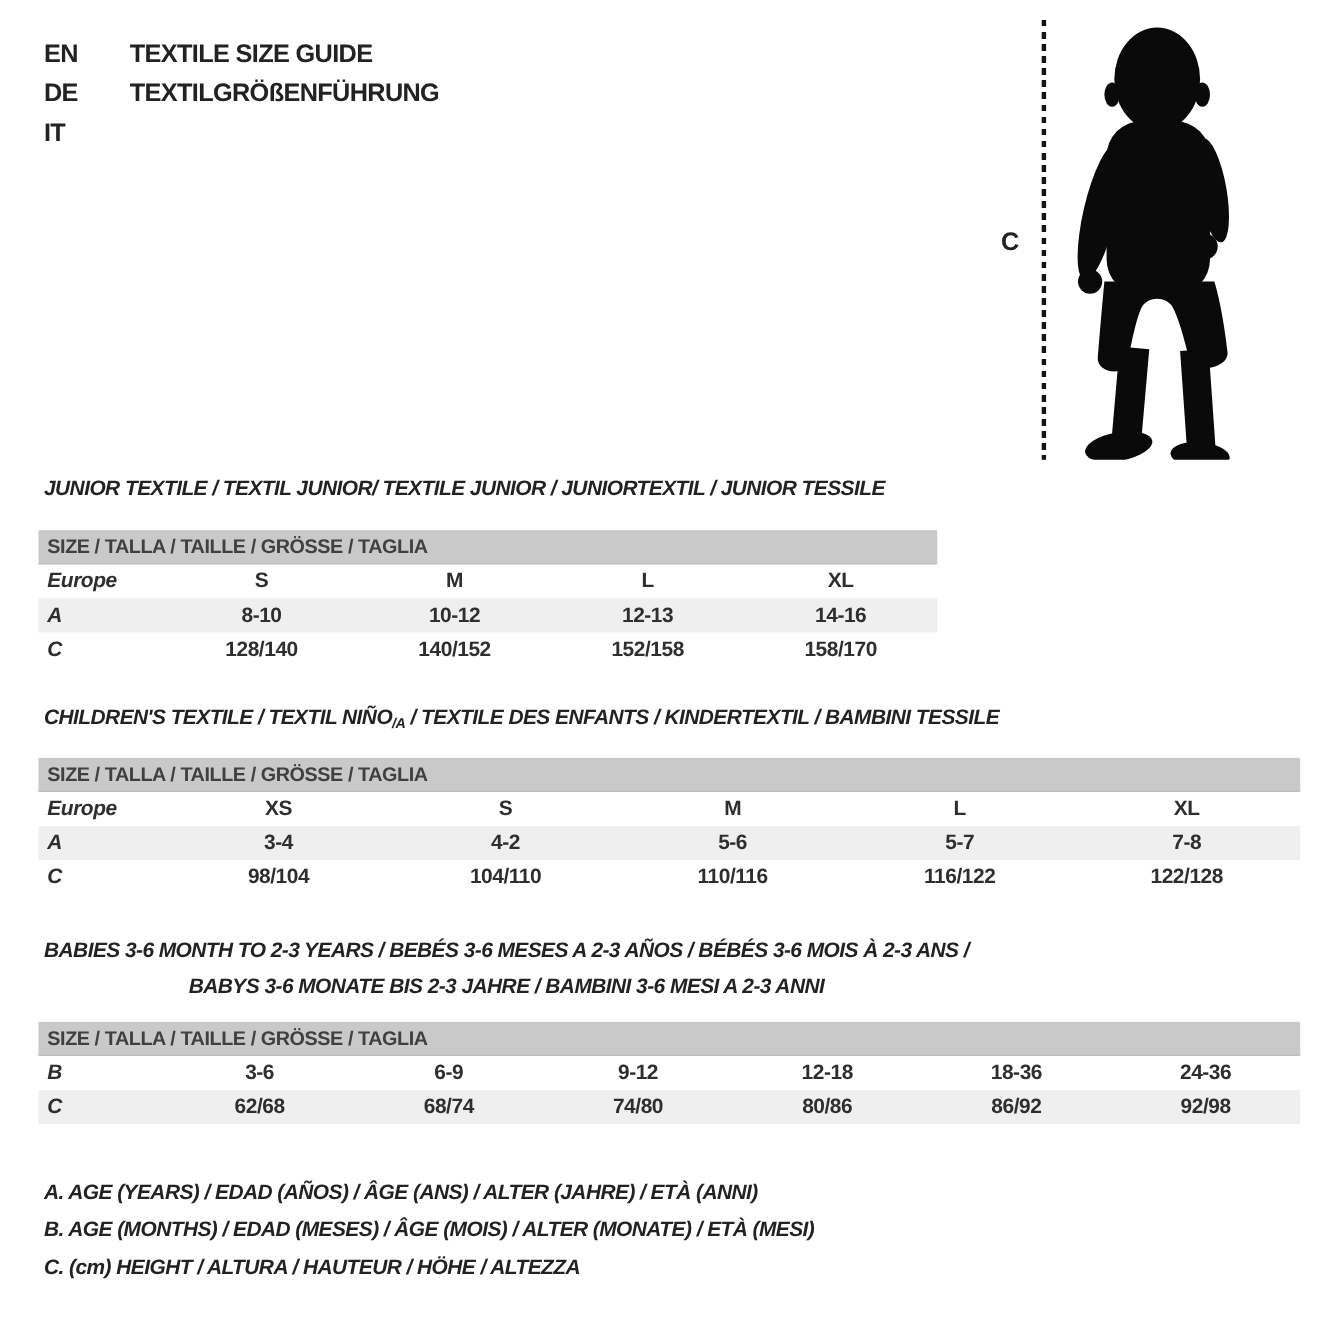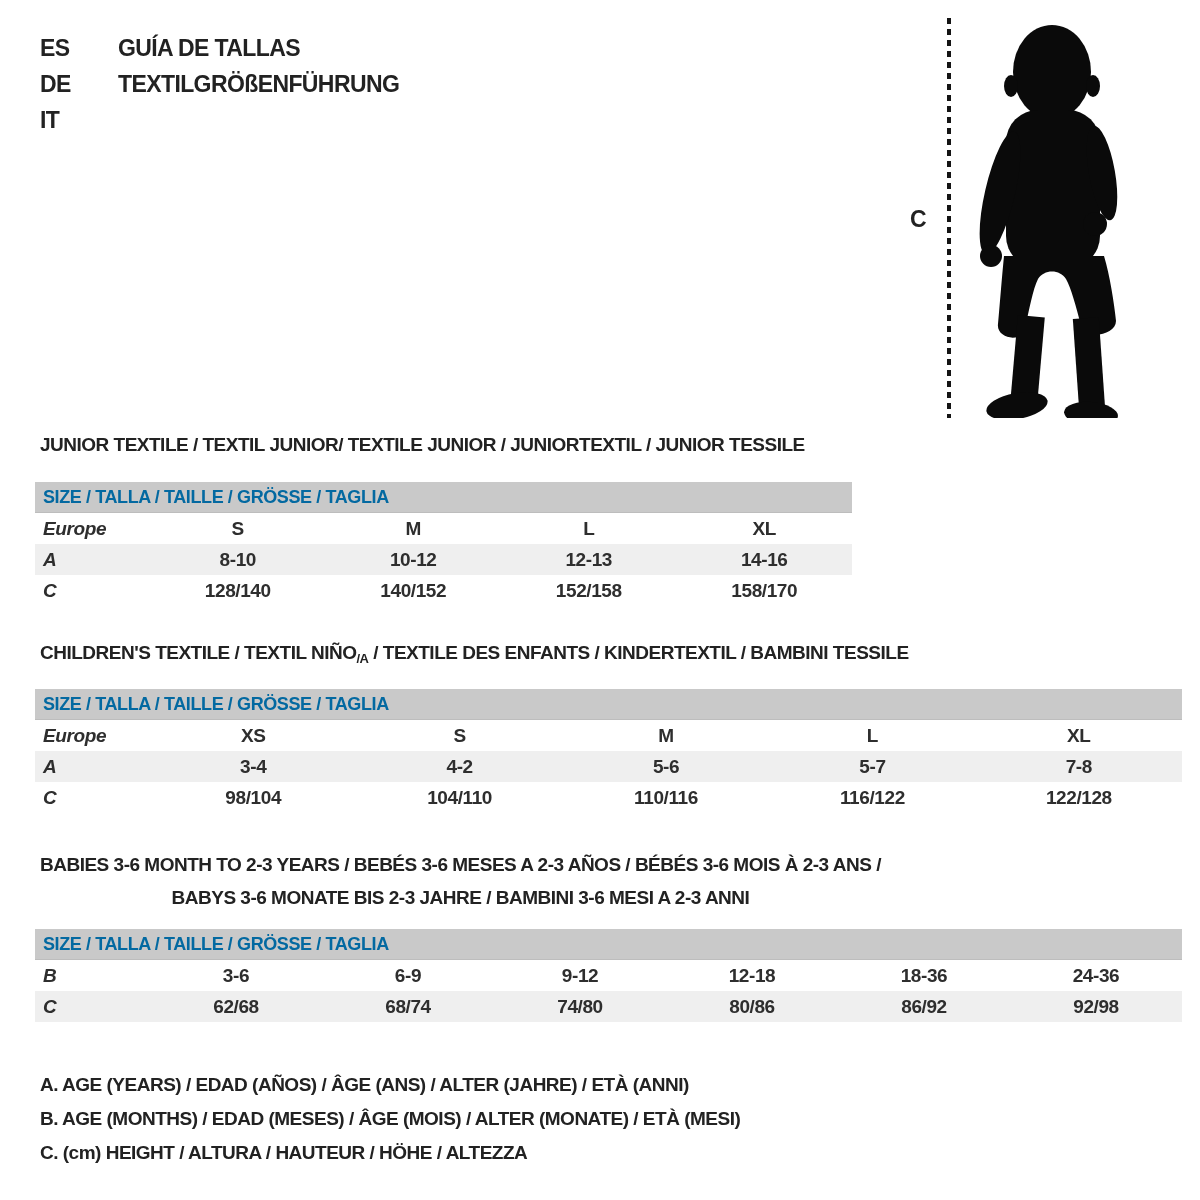--- a/index.html
+++ b/index.html
@@ -21,51 +21,51 @@
     position:absolute;left:947px;top:18px;width:4px;height:400px;
     background:repeating-linear-gradient(180deg,#141414 0 6px,transparent 6px 11px);
   }
   .measure-label{position:absolute;left:910px;top:206px;font-size:23px;font-weight:bold;color:#222;}
   .baby{position:absolute;left:963px;top:18px;}
   .baby *{fill:#0a0a0a;}
 
   
   .section-title{
     position:absolute;left:40px;font-size:19px;font-weight:bold;
-    letter-spacing:-0.5px;white-space:nowrap;color:#222;
+    letter-spacing:-0.5px;white-space:nowrap;color:#222;font-style:italic;
   }
   .title-sub{font-size:13px;vertical-align:-4px;}
 
   
   .tbl{position:absolute;left:35px;}
   .w-junior{width:817px;}
   .w-wide{width:1147px;}
   .tbl-header{
     height:31px;line-height:31px;background:#c9c9c9;border-bottom:1px solid #bdbdbd;
-    font-weight:bold;font-size:18px;padding-left:8px;color:#0369a1;
+    font-weight:bold;font-size:18px;padding-left:8px;color:#404040;
     letter-spacing:-0.4px;box-sizing:border-box;
   }
   .tbl-row{display:flex;height:31px;line-height:31px;font-weight:bold;font-size:19px;letter-spacing:-0.4px;}
   .tbl-row.shaded{background:#efefef;}
   .cell-label{width:115px;padding-left:8px;box-sizing:border-box;font-style:italic;}
   .cell{flex:1;text-align:center;}
 
   
   .legend{position:absolute;left:40px;top:1068px;}
-  .legend-line{height:34px;line-height:34px;font-weight:bold;font-size:19px;letter-spacing:-0.5px;white-space:nowrap;color:#222;}
+  .legend-line{height:34px;line-height:34px;font-weight:bold;font-size:19px;letter-spacing:-0.5px;white-space:nowrap;color:#222;font-style:italic;}
 </style>
 </head>
 <body>
 
 <div class="page">
 
   <div class="lang-list">
     <div class="lang-row">
-      <span class="lang-code">ES</span>
-      <span class="lang-label">GUÍA DE TALLAS</span>
+      <span class="lang-code">EN</span>
+      <span class="lang-label">TEXTILE SIZE GUIDE</span>
     </div>
     <div class="lang-row">
       <span class="lang-code">DE</span>
       <span class="lang-label">TEXTILGRÖßENFÜHRUNG</span>
     </div>
     <div class="lang-row">
       <span class="lang-code">IT</span>
     </div>
   </div>
 

